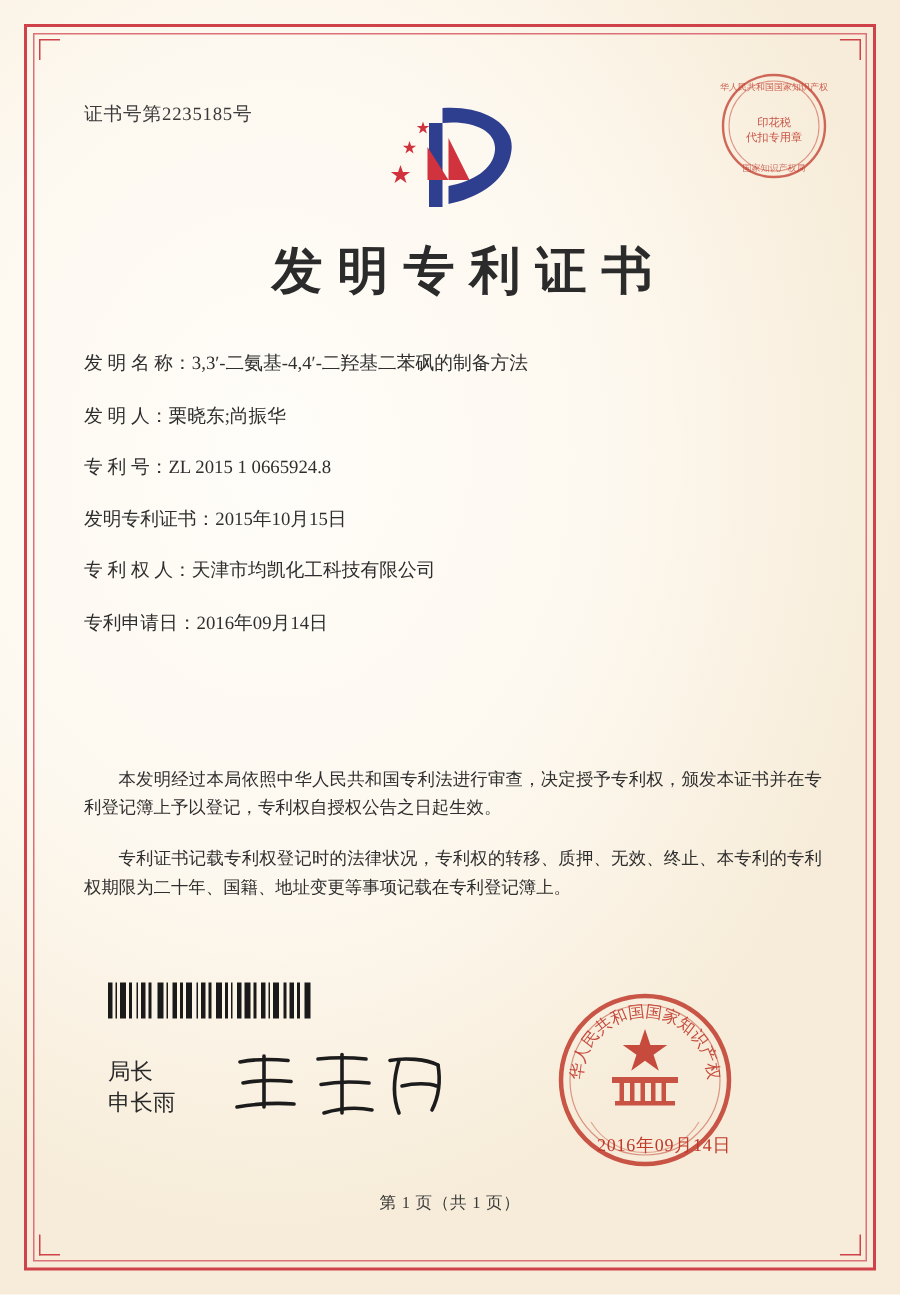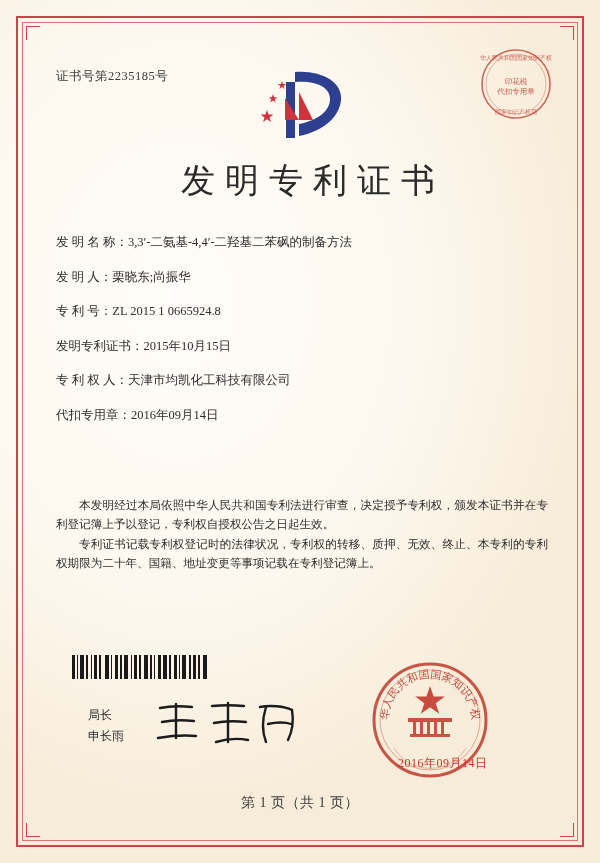--- a/index.html
+++ b/index.html
@@ -74,21 +74,21 @@
 
   .title {
     position: absolute;
     left: 16px;
     right: 0;
     top: 158px;
     text-align: center;
     font-size: 34px;
     letter-spacing: 10px;
     color: #2b2b2b;
-    font-weight: normal;
+    font-weight: bold;
     text-indent: 10px;
     font-family: "Liberation Serif", "DejaVu Serif", serif;
   }
 
   .fields {
     position: absolute;
     left: 56px;
     top: 233px;
     right: 61px;
   }
@@ -110,21 +110,21 @@
     position: absolute;
     left: 56px;
     right: 52px;
     top: 495px;
     font-size: 11.6px;
     line-height: 18.6px;
     color: #2e2e2e;
     text-align: justify;
   }
   .body-text p {
-    margin: 2px 0 1px 0;
+    margin: 16px 0 1px 0;
     text-indent: 23px;
   }
 
   
   .barcode {
     position: absolute;
     left: 72px;
     top: 655px;
     height: 24px;
     width: 200px;
@@ -160,42 +160,42 @@
     left: 398px;
     top: 755px;
     font-size: 12px;
     color: #c0392b;
     letter-spacing: 0.5px;
     white-space: nowrap;
   }
 
   .signature-block {
     position: absolute;
-    left: 88px;
+    left: 72px;
     top: 705px;
-    font-size: 12px;
+    font-size: 15px;
     color: #2a2a2a;
     line-height: 21px;
   }
 
   .handwriting {
     position: absolute;
     left: 150px;
     top: 698px;
     width: 150px;
     height: 52px;
   }
 
   .page-footer {
     position: absolute;
     left: 0;
     right: 0;
     top: 794px;
     text-align: center;
-    font-size: 14px;
+    font-size: 11px;
     color: #3a3a3a;
     letter-spacing: 0.5px;
   }
 </style>
 </head>
 <body>
 
 <div class="page">
 
   <div class="border-outer"></div>
@@ -251,21 +251,21 @@
     <div class="field">
       <span class="lbl">专  利  号：</span><span class="val">ZL 2015 1 0665924.8</span>
     </div>
     <div class="field">
       <span class="lbl">发明专利证书：</span><span class="val">2015年10月15日</span>
     </div>
     <div class="field">
       <span class="lbl">专 利 权 人：</span><span class="val">天津市均凯化工科技有限公司</span>
     </div>
     <div class="field">
-      <span class="lbl">代扣专用章：</span><span class="val">2016年09月14日</span>
+      <span class="lbl">专利申请日：</span><span class="val">2016年09月14日</span>
     </div>
   </div>
 
   <div class="body-text">
     <p>本发明经过本局依照中华人民共和国专利法进行审查，决定授予专利权，颁发本证书并在专利登记簿上予以登记，专利权自授权公告之日起生效。</p>
     <p>专利证书记载专利权登记时的法律状况，专利权的转移、质押、无效、终止、本专利的专利权期限为二十年、国籍、地址变更等事项记载在专利登记簿上。</p>
   </div>
 
   <div class="barcode">
     <i style="width:3px"></i>

